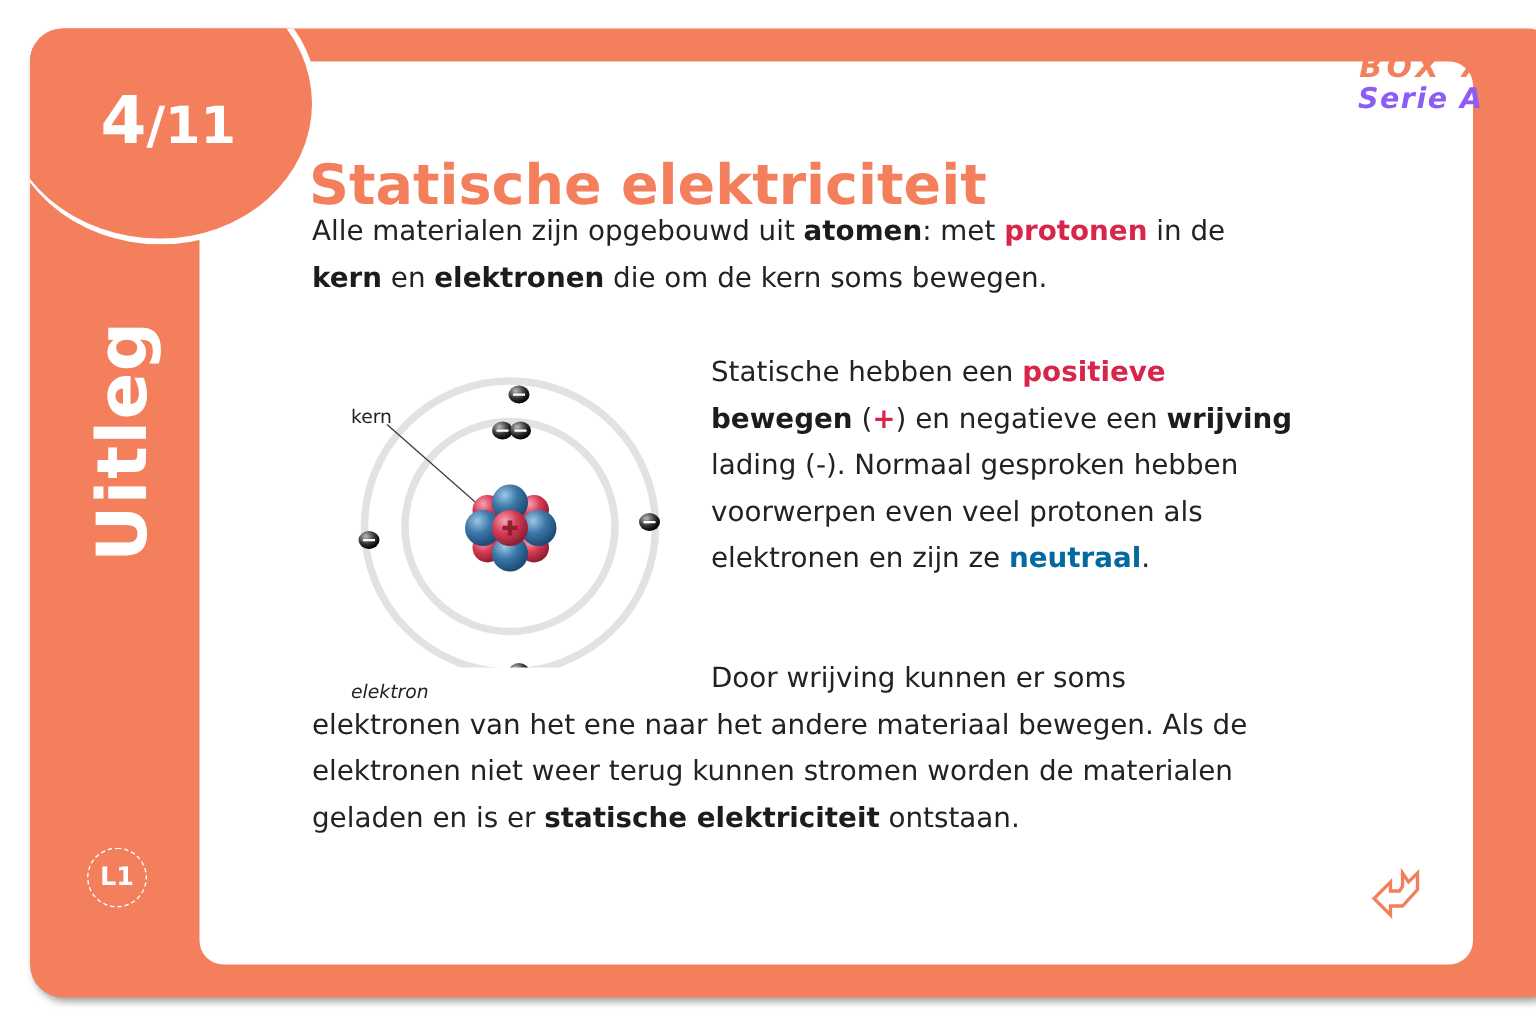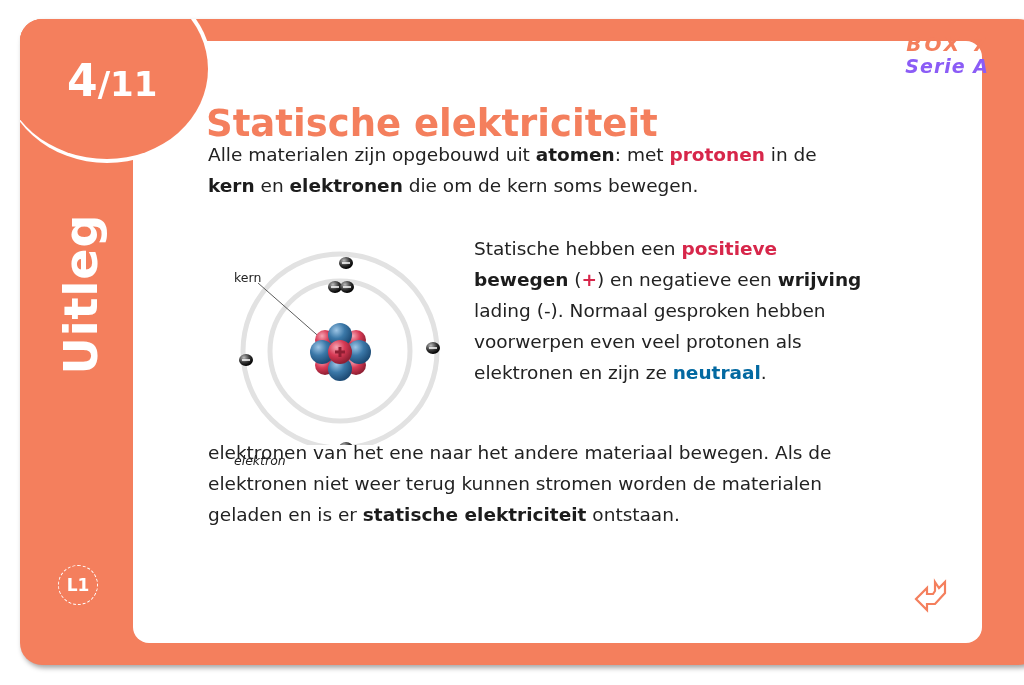--- a/index.html
+++ b/index.html
@@ -107,19 +107,19 @@
     <g stroke="#fff" stroke-width="1.5">
       <path d="M134 28h8M123 52h8M135 52h8M34 125h8M221 113h8M134 213h8"></path>
     </g>
   </svg>
   <span class="atom-label" style="left:26px;top:35px;">kern</span>
   <span class="atom-label" style="left:26px;top:218px;font-style:italic;">elektron</span>
 </div>
 
 <div class="text p2"><span>Statische hebben een </span><span class="red">positieve</span><br><b>bewegen</b><span> (</span><span class="red">+</span><span>) en negatieve een </span><b>wrijving</b><span> lading (-). Normaal gesproken hebben voorwerpen even veel protonen als elektronen en zijn ze </span><span class="blue">neutraal</span><span>.</span></div>
 
-<div class="text p3"><span>elektronen van het ene naar het andere materiaal bewegen. Als de elektronen niet weer terug kunnen stromen worden de materialen geladen en is er </span><b>statische elektriciteit</b><span> ontstaan.</span></div>
+<div class="text p3"><div class="indent">Door wrijving kunnen er soms</div><span>elektronen van het ene naar het andere materiaal bewegen. Als de elektronen niet weer terug kunnen stromen worden de materialen geladen en is er </span><b>statische elektriciteit</b><span> ontstaan.</span></div>
 
 <div class="back">
   <svg width="40" height="40" viewBox="0 0 40 40">
     <path d="M22 5 L26 11 L32 5 L32 16 L22 27 L14 27 L14 33 L3 22 L14 11 L14 17 L20 17 L22 14 Z" fill="none" stroke="#f47f5d" stroke-width="2.2" stroke-linejoin="miter"></path>
   </svg>
 </div>
 
 </body></html>

